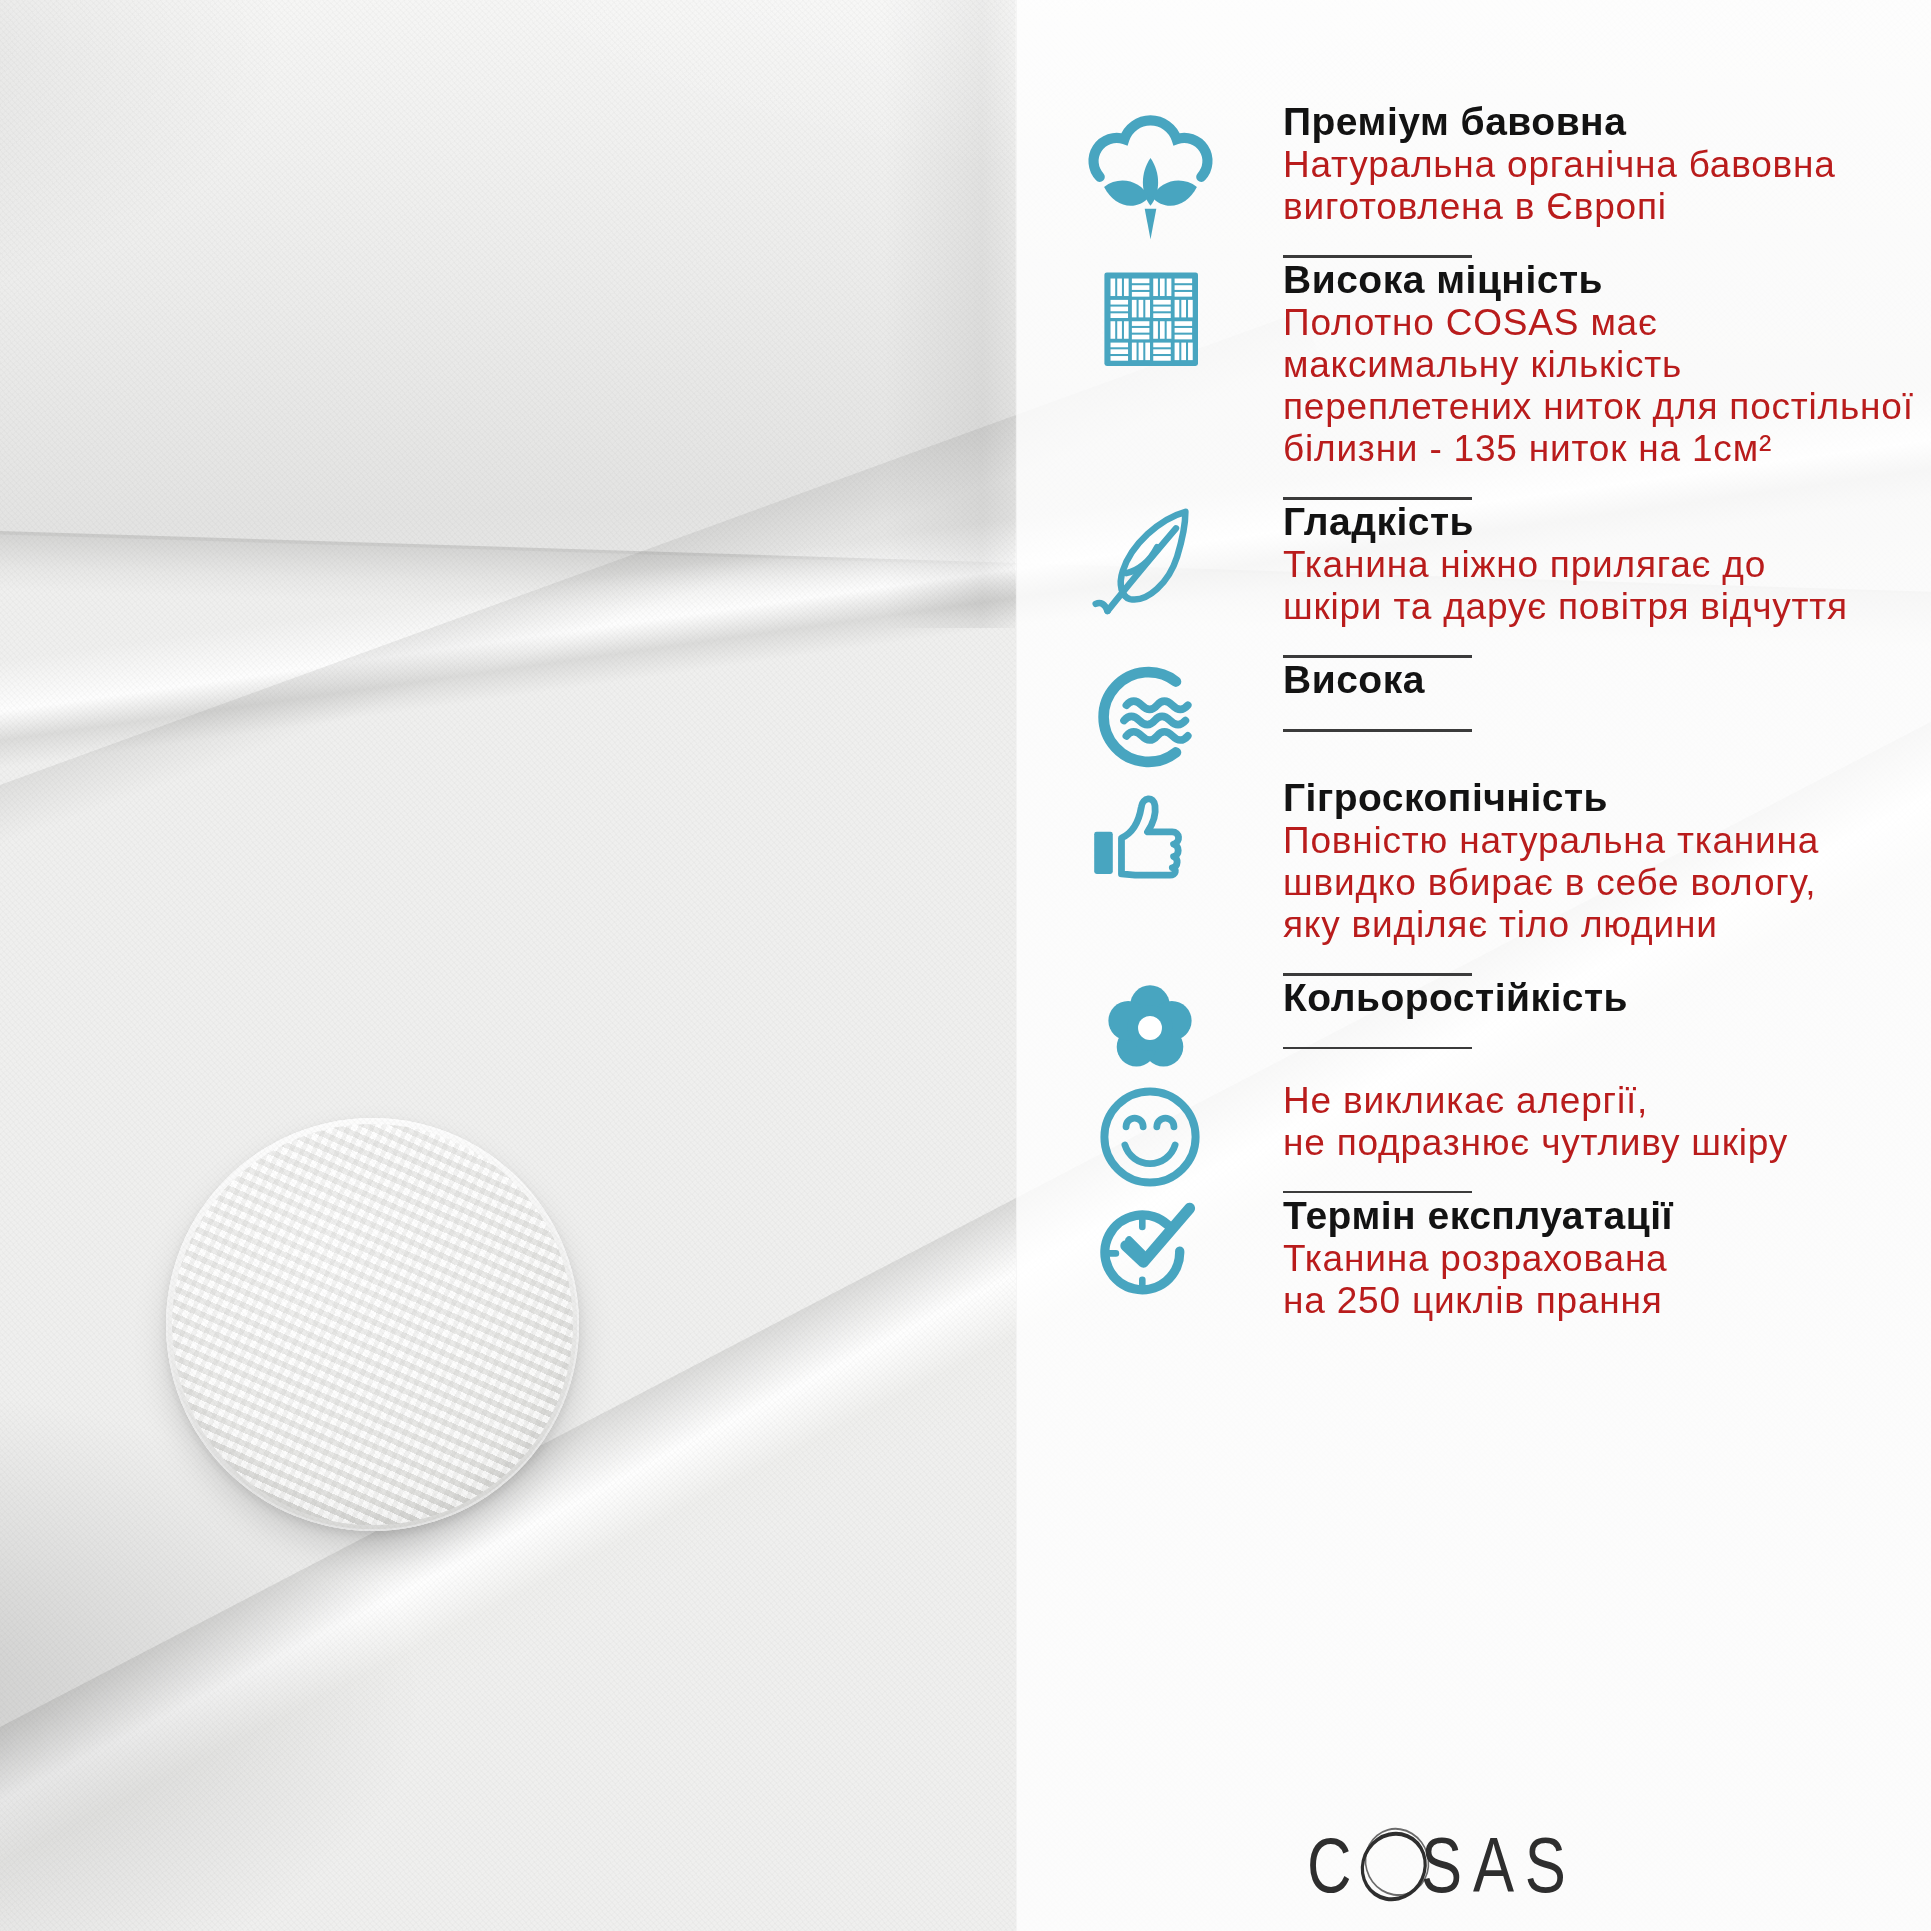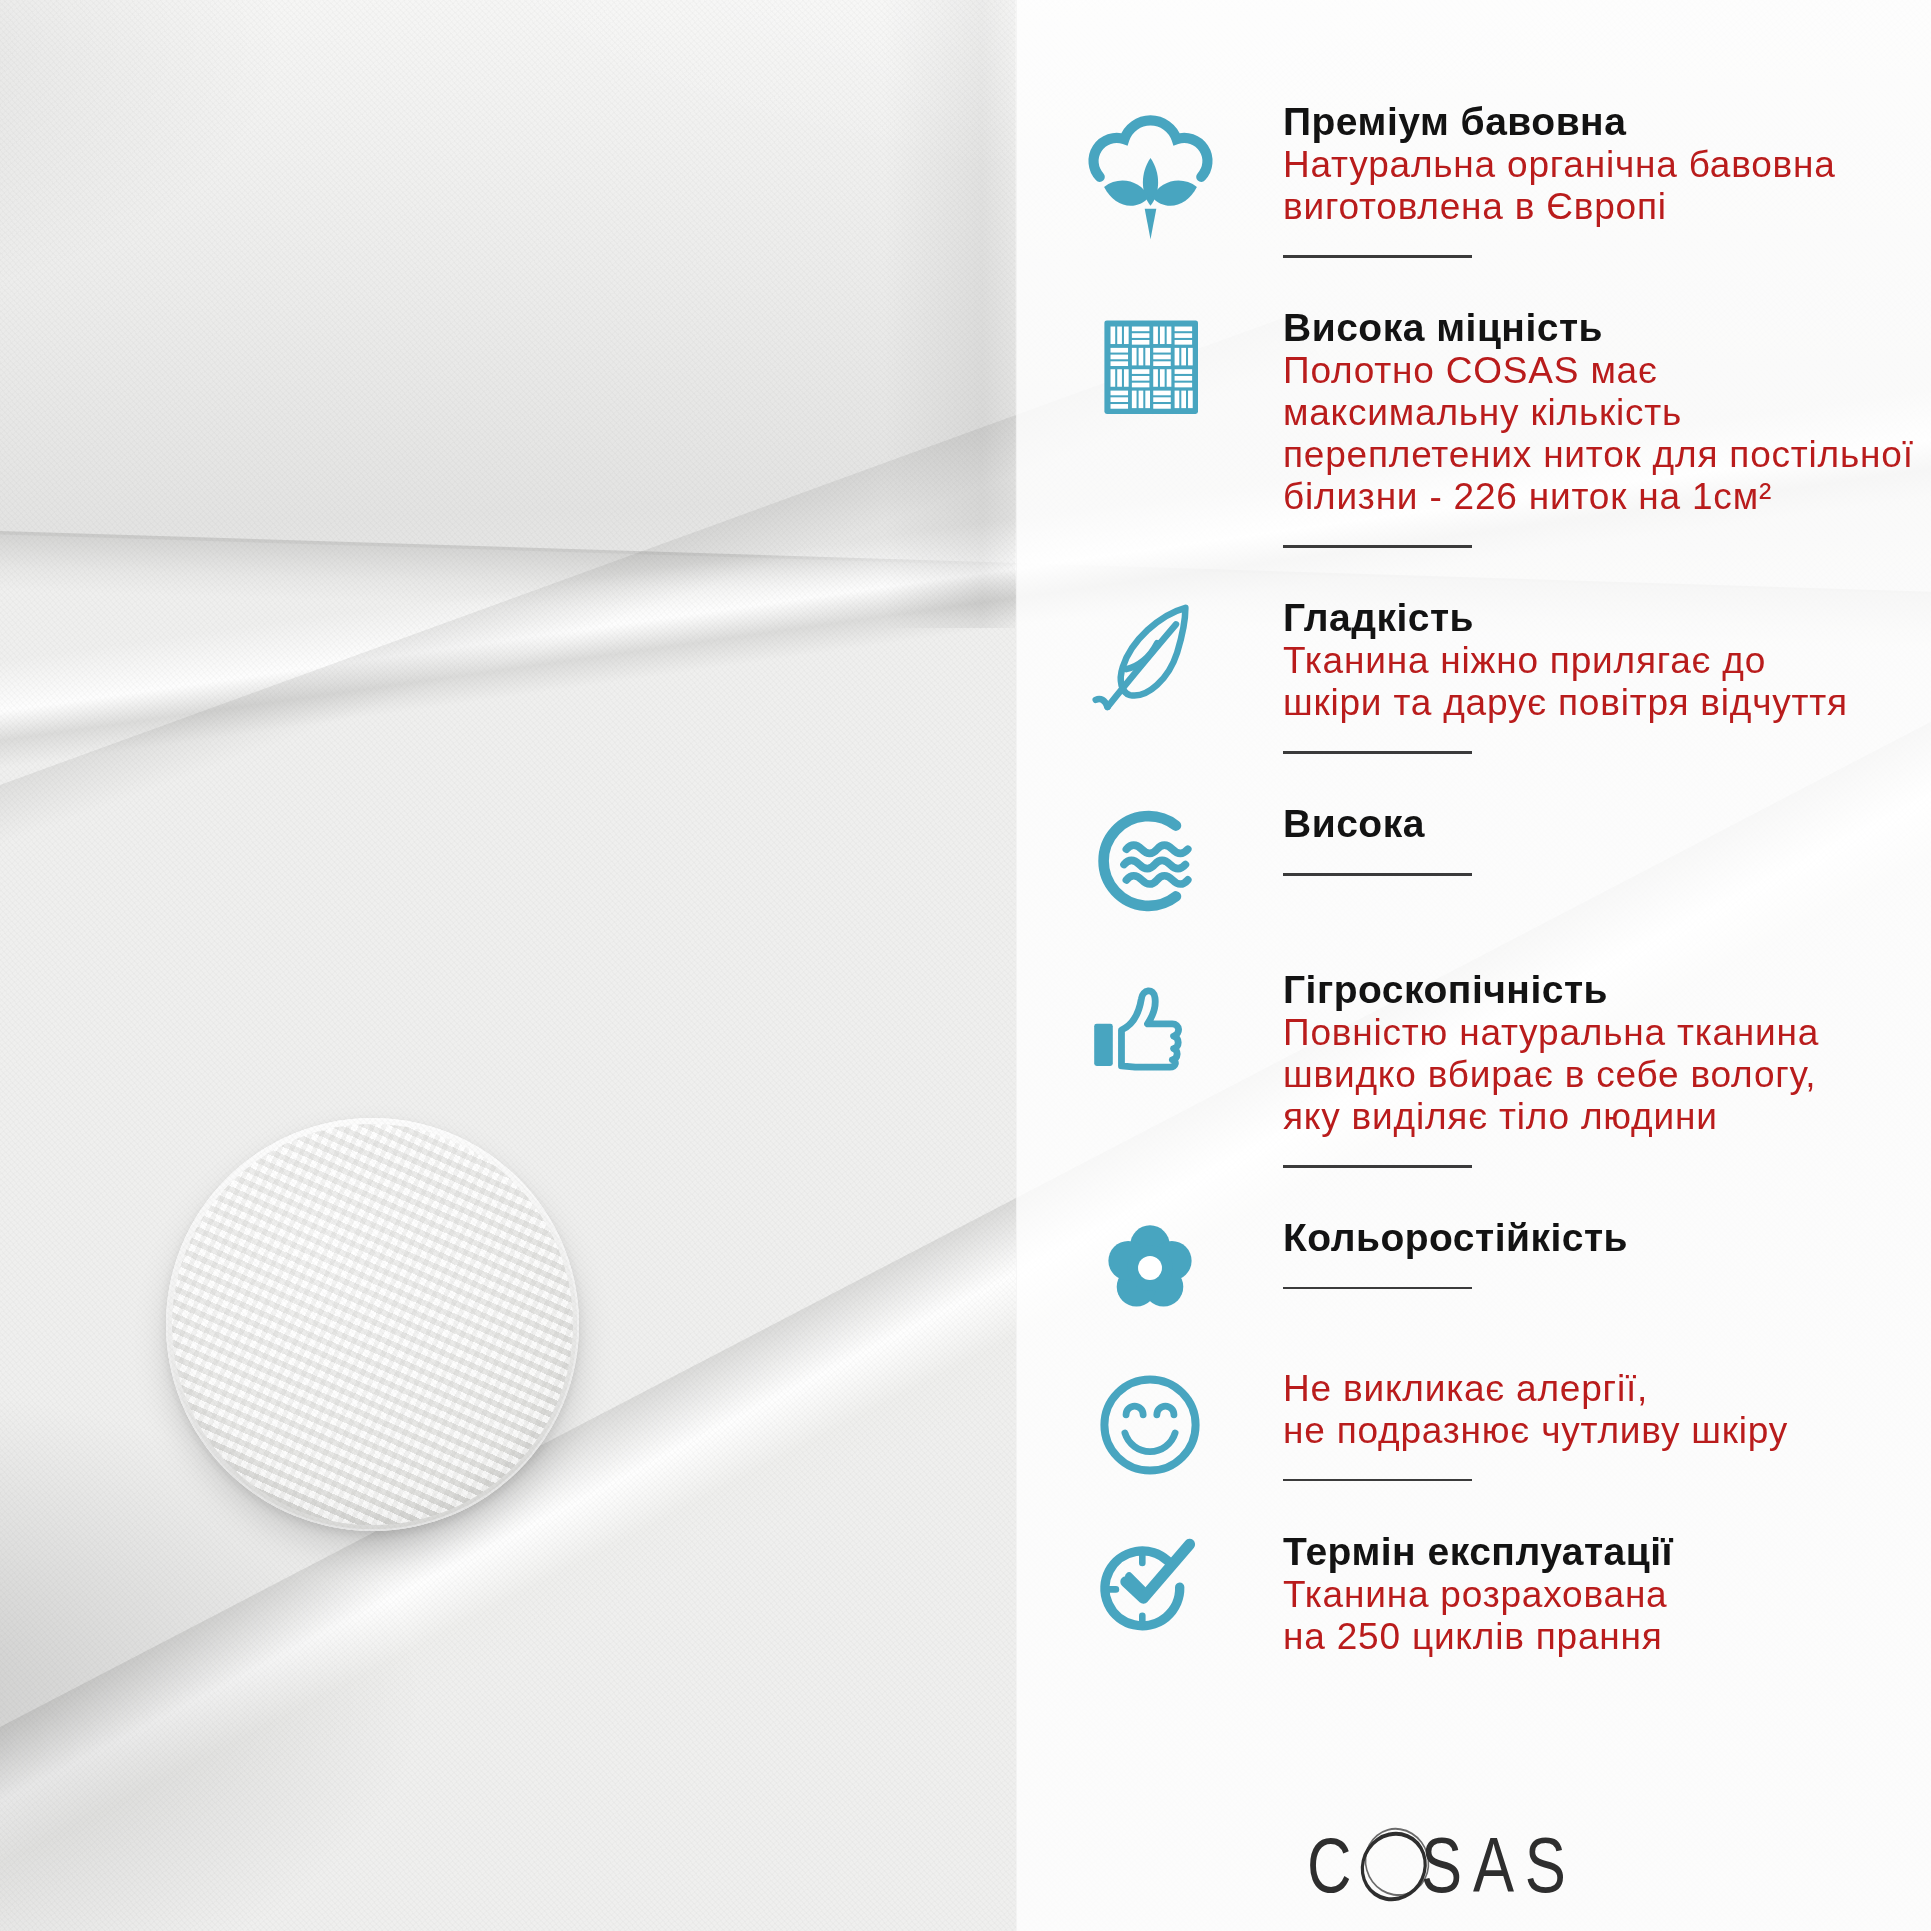--- a/index.html
+++ b/index.html
@@ -40,21 +40,21 @@
       inset 0 0 0 1.9px rgba(255,255,255,0.8);}
   .btn-weave1,.btn-weave2{position:absolute;inset:5.8px;border-radius:50%;}
   .btn-weave1{background:repeating-linear-gradient(24deg,rgba(185,185,181,0.30) 0 5.8px,rgba(255,255,255,0.95) 5.8px 12.6px);opacity:.75;}
   .btn-weave2{background:repeating-linear-gradient(115deg,rgba(185,185,181,0.20) 0 4.8px,transparent 4.8px 10.6px);opacity:.8;}
 
   
   .panel{position:absolute;left:1016px;top:0;right:0;bottom:0;
     background:rgba(255,255,255,0.80);border-left:1px solid rgba(0,0,0,0.03);}
   .feature-list{display:flex;flex-direction:column;padding-top:100px;}
   .feature{display:flex;align-items:flex-start;}
-  .feature + .feature{margin-top:48px;}
+  .feature + .feature{}
   .f-icon{flex:0 0 266px;display:flex;justify-content:center;align-items:center;color:var(--accent,#48a5c0);}
   .f-icon svg{width:120px;height:120px;display:block;}
   .icon-cotton svg{width:145px;height:145px;}
   .icon-weave svg{width:120px;height:120px;}
   .icon-feather svg{width:118px;height:118px;}
   .icon-breathe svg{width:118px;height:118px;}
   .icon-thumb svg{width:124px;height:124px;}
   .icon-flower svg{width:104px;height:104px;}
   .icon-smiley svg{width:114px;height:114px;}
   .icon-clock svg{width:110px;height:110px;}
@@ -166,21 +166,21 @@
               <rect x="76.1" y="70.5" width="3.9" height="14.6" fill="#fff"></rect>
               <rect x="81.7" y="70.5" width="3.9" height="14.6" fill="#fff"></rect>
             </svg>
           </div>
     <div class="f-text">
       <div class="f-title">Висока міцність</div>
       <div class="f-lines">
               <div class="f-line">Полотно COSAS має</div>
               <div class="f-line">максимальну кількість</div>
               <div class="f-line">переплетених ниток для постільної</div>
-              <div class="f-line">білизни - 226 ниток на 1см²</div>
+              <div class="f-line">білизни - 135 ниток на 1см²</div>
             </div>
       <div class="f-divider"></div>
     </div>
   </div>
         <div class="feature">
     <div class="f-icon icon-feather">
             <svg viewBox="0 0 100 100" fill="none" stroke="currentColor" stroke-width="5.5" stroke-linecap="round" stroke-linejoin="round">
               <path d="M80 10 C58 16 34 38 27 60 C23 72 26 82 33 84 C48 87 66 70 73 48 C77 35 80 21 80 10 Z"></path>
               <path d="M72 24 C55 44 38 64 14 94"></path>
               <path d="M14 94 C12 88 8 86 4 88"></path>

